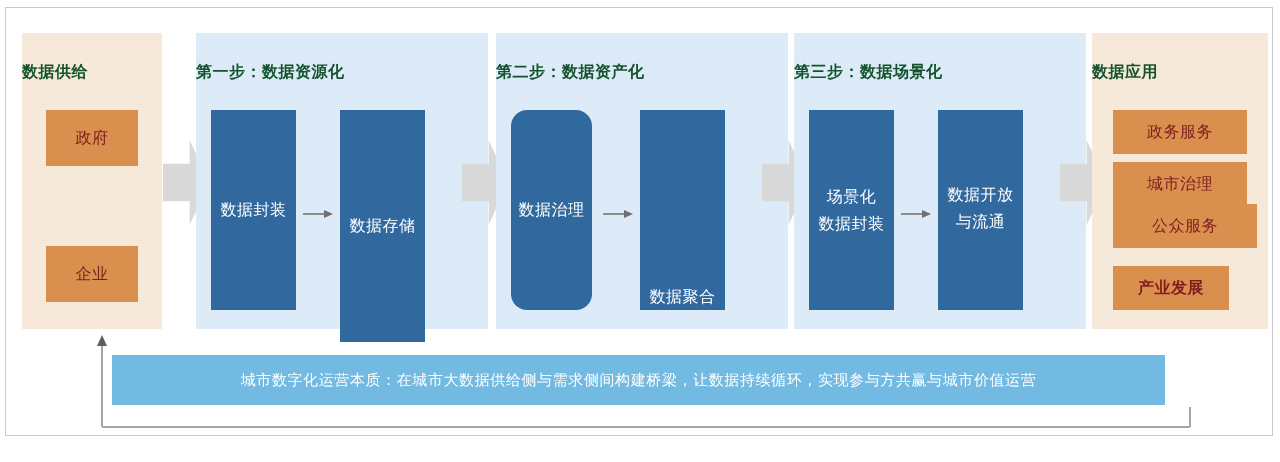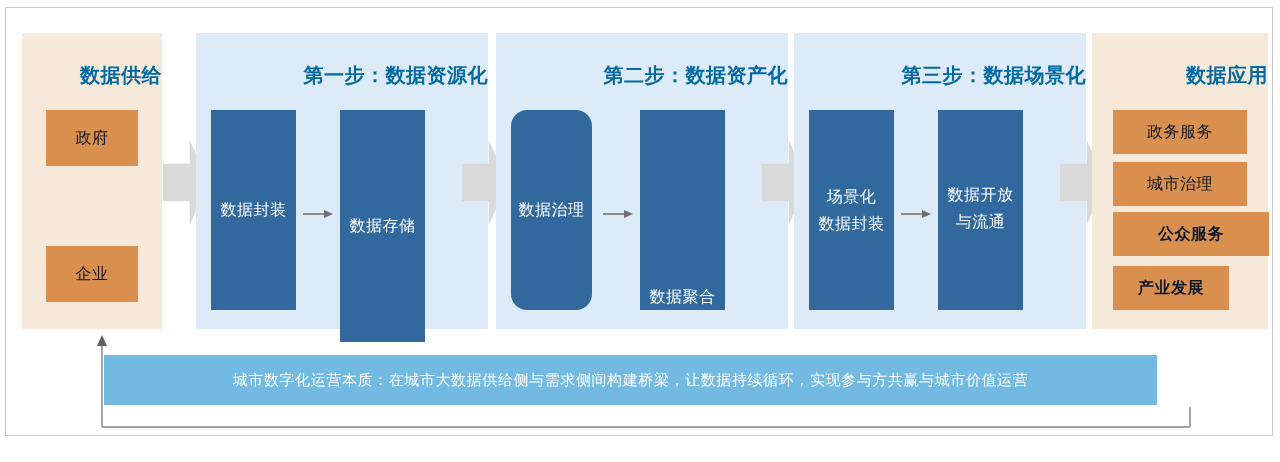--- a/index.html
+++ b/index.html
@@ -43,32 +43,32 @@
     background: #f7e9da;
   }
   .panel-step {
     background: #ddeaf7;
   }
 
   .panel-title {
     position: absolute;
     left: 0;
     right: 0;
-    text-align: right;
-    font-size: 20px;
+    text-align: left;
+    font-size: 16px;
     font-weight: bold;
-    color: #0369a1;
+    color: #14532d;
     letter-spacing: 0.5px;
   }
 
   
   .ocell {
     position: absolute;
     background: #d9904f;
-    color: #0f172a;
+    color: #7f1d1d;
     font-size: 16px;
     display: flex;
     align-items: center;
     justify-content: center;
     box-sizing: border-box;
     letter-spacing: 0.5px;
   }
 
   
   .bbox {
@@ -211,23 +211,23 @@
     <span class="bline">与流通</span>
   </div>
 
   <div class="chev" style="left:1060px; top:140px; width:46px; height:85px;"></div>
 
   <div class="panel panel-apply" style="left:1092px; top:33px; width:176px; height:296px;">
     <div class="panel-title" style="top:29px;">数据应用</div>
   </div>
   <div class="ocell" style="left:1113px; top:110px; width:134px; height:44px;">政务服务</div>
   <div class="ocell" style="left:1113px; top:162px; width:134px; height:44px;">城市治理</div>
-  <div class="ocell" style="left:1113px; top:212px; width:156px; height:44px;font-weight:bold;">公众服务</div>
+  <div class="ocell" style="left:1113px; top:204px; width:144px; height:44px;">公众服务</div>
   <div class="ocell" style="left:1113px; top:266px; width:116px; height:44px;font-weight:bold;">产业发展</div>
 
-  <div class="banner" style="left:104px; top:355px; width:1053px; height:50px;">城市数字化运营本质：在城市大数据供给侧与需求侧间构建桥梁，让数据持续循环，实现参与方共赢与城市价值运营</div>
+  <div class="banner" style="left:112px; top:355px; width:1053px; height:50px;">城市数字化运营本质：在城市大数据供给侧与需求侧间构建桥梁，让数据持续循环，实现参与方共赢与城市价值运营</div>
 
   <div class="loop-h" style="left:102px; top:426px; width:1088px;"></div>
   <div class="loop-v" style="left:101px; top:345px; height:82px;"></div>
   <div class="loop-v" style="left:1189px; top:407px; height:20px;"></div>
   <div class="loop-head" style="left:97px; top:335px;"></div>
 
 </div>
 
 </body></html>

